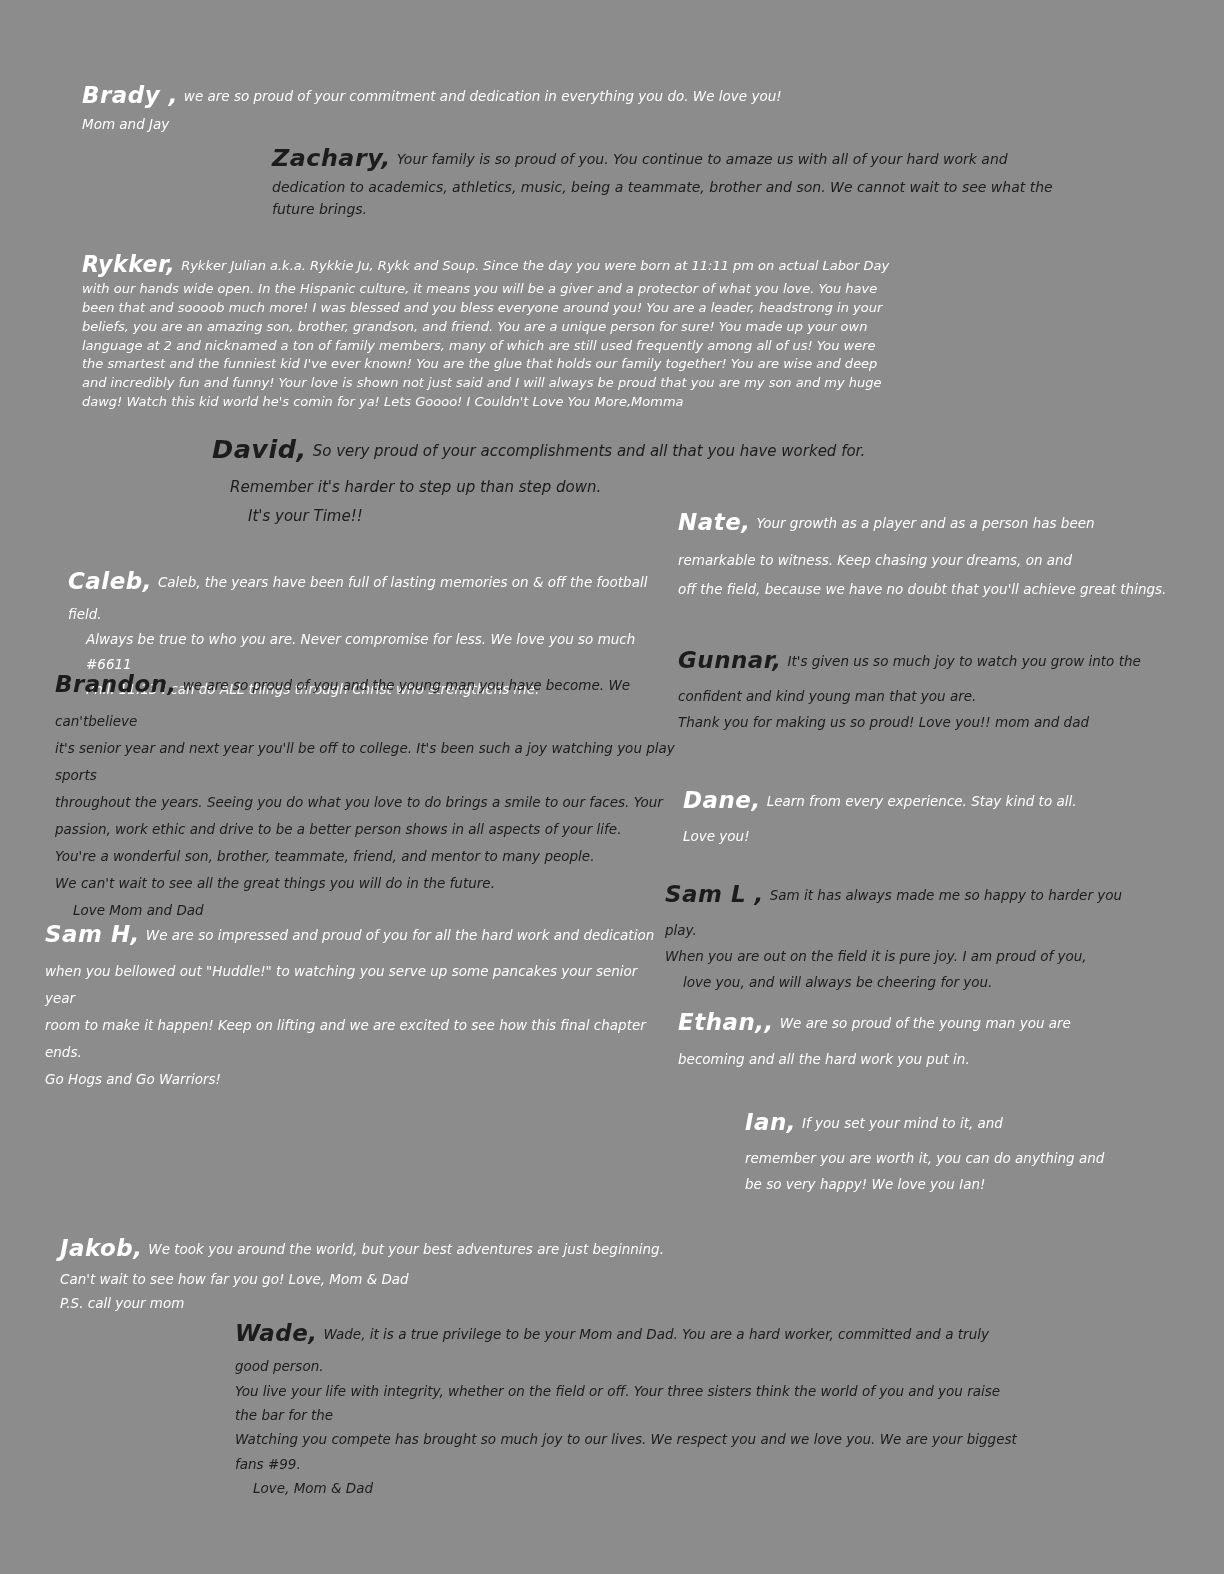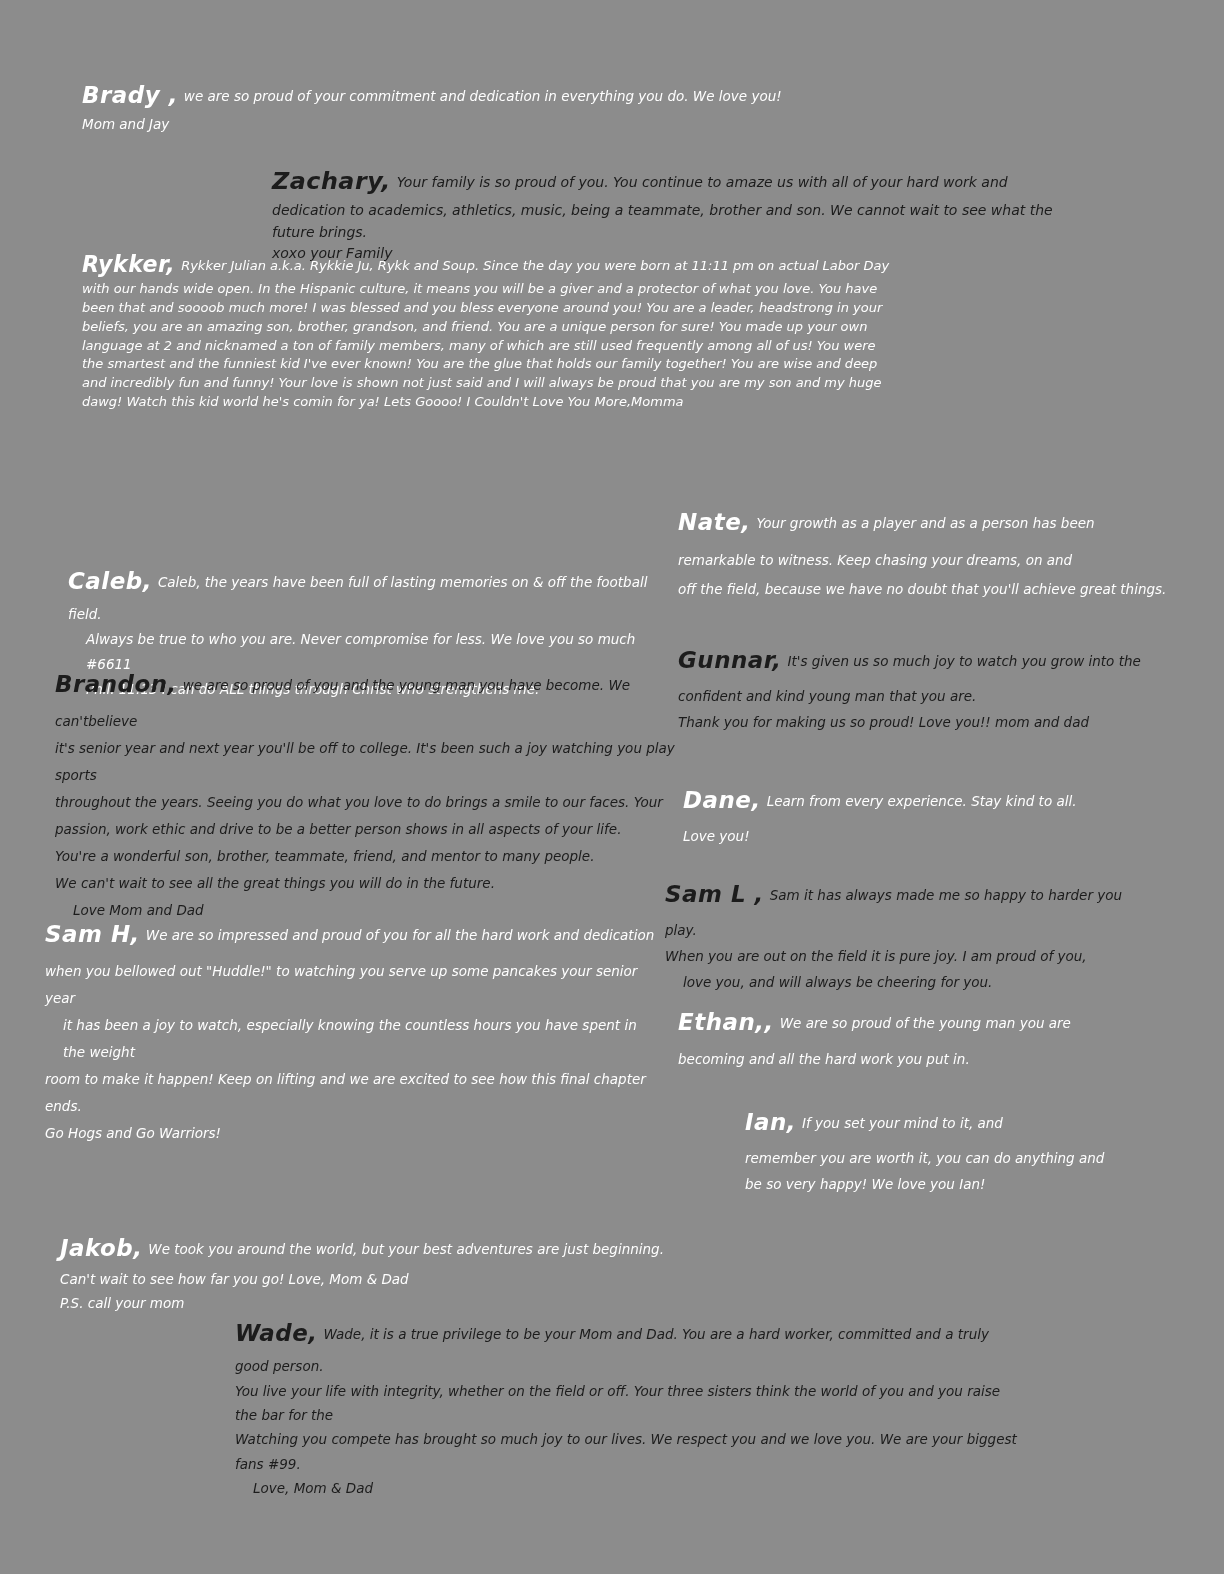--- a/index.html
+++ b/index.html
@@ -32,21 +32,21 @@
     font-size: 1.7em;
     letter-spacing: 0.5px;
     margin-right: 6px;
     vertical-align: -2px;
   }
   .light { color: #ffffff; }
   .dark  { color: #1c1c1c; }
 
   
   #m-brady   { left: 82px;  top: 78px;  width: 800px; font-size: 13.5px; }
-  #m-zachary { left: 272px; top: 140px; width: 810px; font-size: 14px; margin-top: 23px; }
+  #m-zachary { left: 272px; top: 140px; width: 810px; font-size: 14px; }
   #m-rykker  { left: 82px;  top: 248px; width: 810px; font-size: 13px; line-height: 1.45; }
   #m-david   { left: 212px; top: 425px; width: 660px; font-size: 15px; line-height: 1.9; }
   #m-caleb   { left: 68px;  top: 560px; width: 600px; font-size: 13.5px; line-height: 1.85; }
   #m-brandon { left: 55px;  top: 662px; width: 620px; font-size: 13.5px; line-height: 2.0; }
   #m-samh    { left: 45px;  top: 912px; width: 610px; font-size: 13.5px; line-height: 2.0; }
   #m-greg    { left: 148px; top: 1120px; width: 575px; font-size: 13.5px; line-height: 1.9; }
   #m-jakob   { left: 60px;  top: 1228px; width: 620px; font-size: 13.5px; line-height: 1.75; }
   #m-wade    { left: 235px; top: 1313px; width: 790px; font-size: 13.5px; line-height: 1.8; }
 
   #m-nate    { left: 678px; top: 498px; width: 490px; font-size: 13.5px; line-height: 2.1; }
@@ -65,48 +65,51 @@
 
 <div id="page">
 
   <div class="msg light" id="m-brady">
     <span class="nm">Brady ,</span><span>we are so proud of your commitment and dedication in everything you do. We love you!</span>
     <span class="l2">Mom and Jay</span>
   </div>
 
   <div class="msg dark" id="m-zachary">
     <span class="nm">Zachary,</span><span>Your family is so proud of you.  You continue to amaze us with all of your hard work and dedication to academics, athletics, music, being a teammate, brother and son.  We cannot wait to see what the future brings.</span>
-    <span class="l2">xoxo your Family</span>
   </div>
 
   <div class="msg light" id="m-rykker">
     <span class="nm">Rykker,</span><span>Rykker Julian a.k.a. Rykkie Ju, Rykk and Soup. Since the day you were born at 11:11 pm on actual Labor Day with our hands wide open. In the Hispanic culture, it means you will be a giver and a protector of what you love. You have been that and soooob much more! I was blessed and you bless everyone around you! You are a leader, headstrong in your beliefs, you are an amazing son, brother, grandson, and friend. You are a unique person for sure! You made up your own language at 2 and nicknamed a ton of family members, many of which are still used frequently among all of us! You were the smartest and the funniest kid I've ever known! You are the glue that holds our family together! You are wise and deep and incredibly fun and funny! Your love is shown not just said and I will always be proud that you are my son and my huge dawg! Watch this kid world he's comin for ya! Lets Goooo! I Couldn't Love You More,Momma</span>
   </div>
 
+  <div class="msg dark" id="m-david">
+    <span class="nm">David,</span><span>So very proud of your accomplishments and all that you have worked for.</span>
+    <span class="indent1">Remember it's harder to step up than step down.</span>
+    <span class="indent2">It's your Time!!</span>
+  </div>
 
   <div class="msg light" id="m-caleb">
     <span class="nm">Caleb,</span><span>Caleb, the years have been full of lasting memories on &amp; off the football field.</span>
     <span class="indent1">Always be true to who you are.  Never compromise for less. We love you so much #6611</span>
     <span class="indent1">Phil. 11:13  I can do ALL things through Christ who strengthens me.</span>
   </div>
 
   <div class="msg dark" id="m-brandon">
     <span class="nm">Brandon,</span><span>we are so proud of you and the young man you have become.   We can'tbelieve</span>
     <span class="l2">it's senior year and next year you'll be off to college.  It's been such a joy watching you play sports</span>
     <span class="l2">throughout the years.   Seeing you do what you love to do brings a smile to our faces.  Your</span>
     <span class="l2">passion, work ethic and drive to be a better person shows in all aspects of your life.</span>
     <span class="l2">You're a wonderful son, brother, teammate, friend, and mentor to many people.</span>
     <span class="l2">We can't wait to see all the great things you will do in the future.</span>
     <span class="indent1">Love  Mom and Dad</span>
   </div>
 
   <div class="msg light" id="m-samh">
     <span class="nm">Sam H,</span><span>We are so impressed and proud of you for all the hard work and dedication</span>
     <span class="l2">when you bellowed out "Huddle!" to watching you serve up some pancakes your senior year</span>
-    <span class="indent1">it has been a joy to watch, especially knowing the countless hours you have spent in the weight</span>
     <span class="l2">room to make it happen!  Keep on lifting and we are excited to see how this final chapter ends.</span>
     <span class="l2">Go Hogs and Go Warriors!</span>
   </div>
 
 
   <div class="msg light" id="m-jakob">
     <span class="nm">Jakob,</span><span>We took you around the world, but your best adventures are just beginning.</span>
     <span class="l2">Can't wait to see how far you go!  Love, Mom &amp; Dad</span>
     <span class="l2">P.S. call your mom</span>
   </div>

